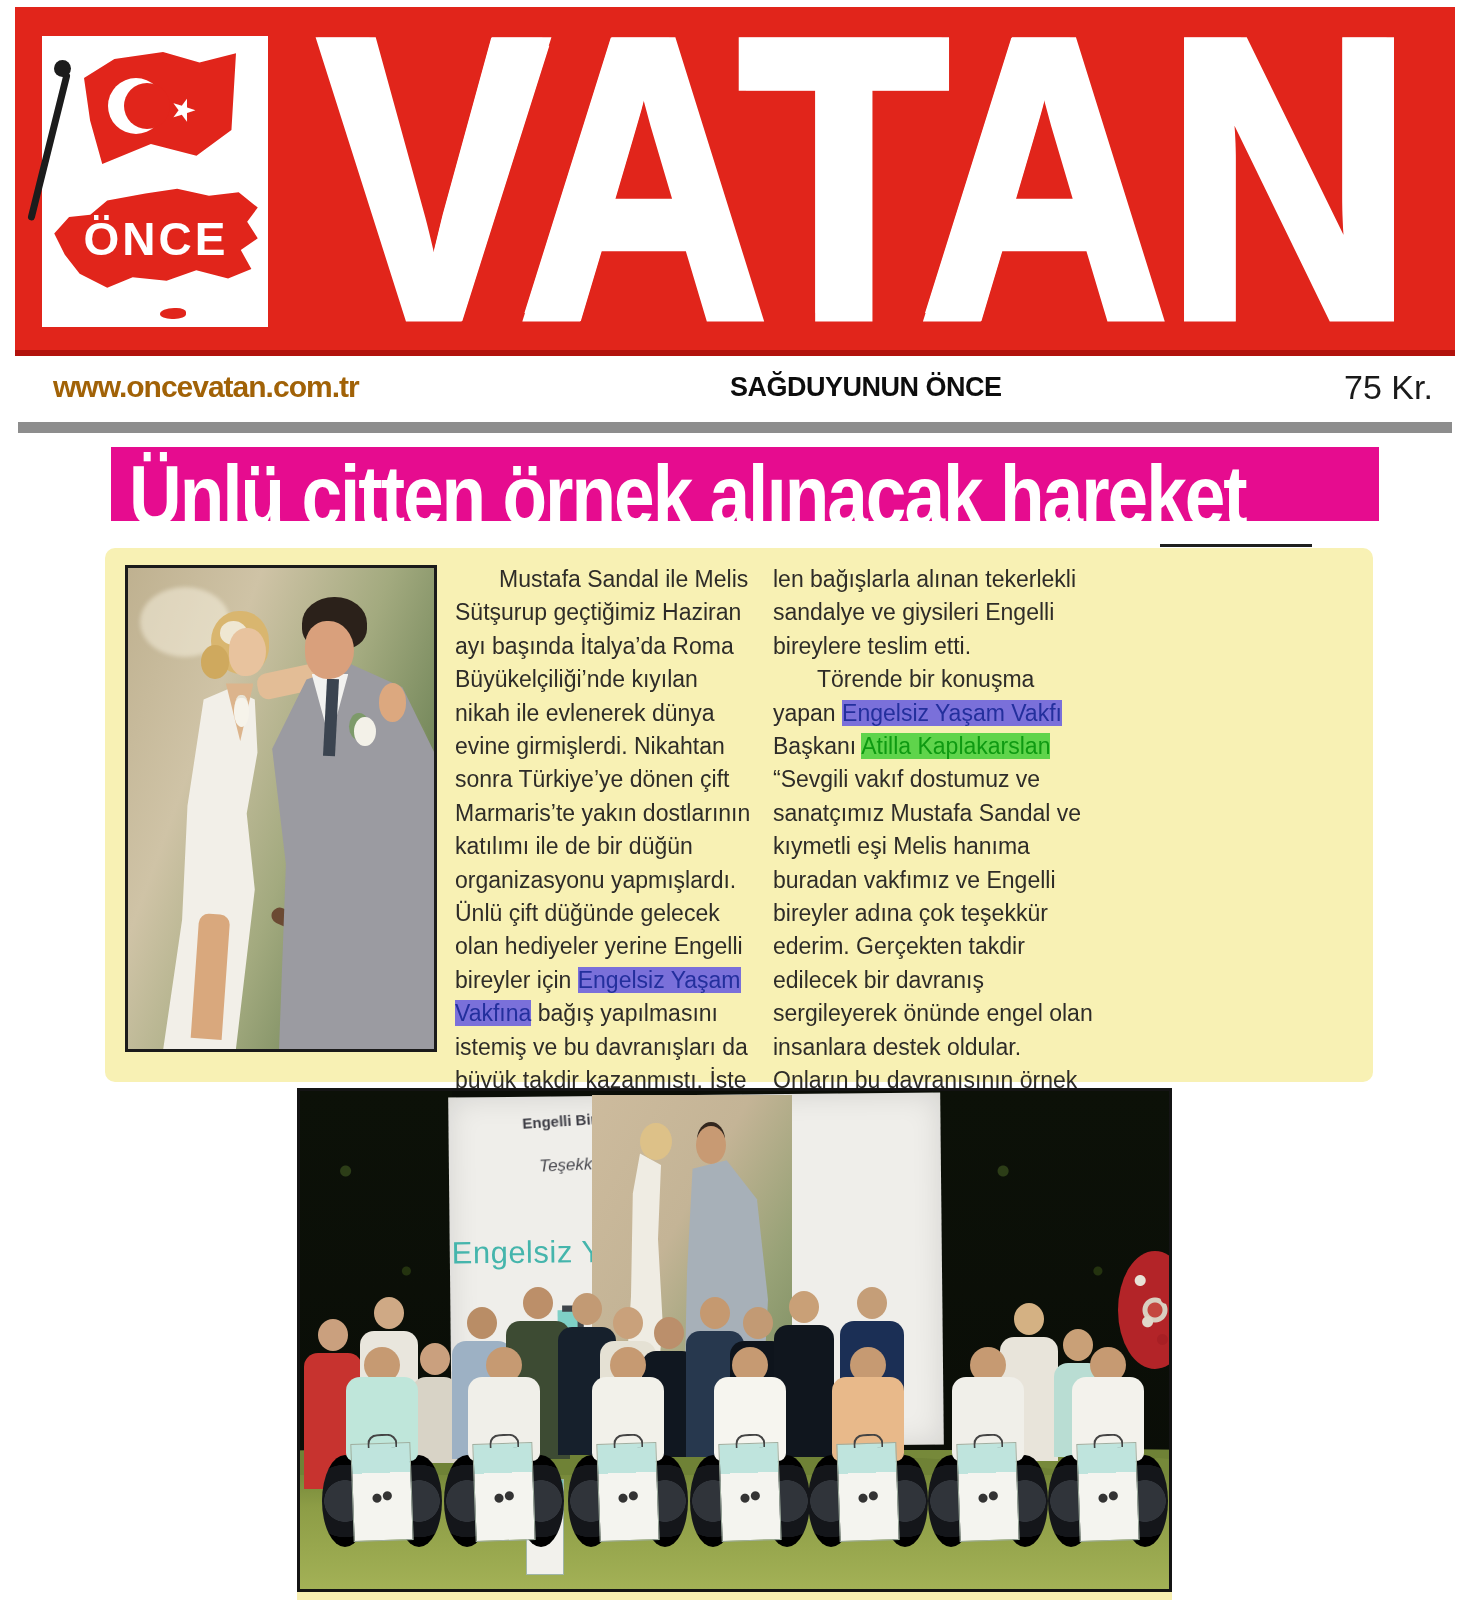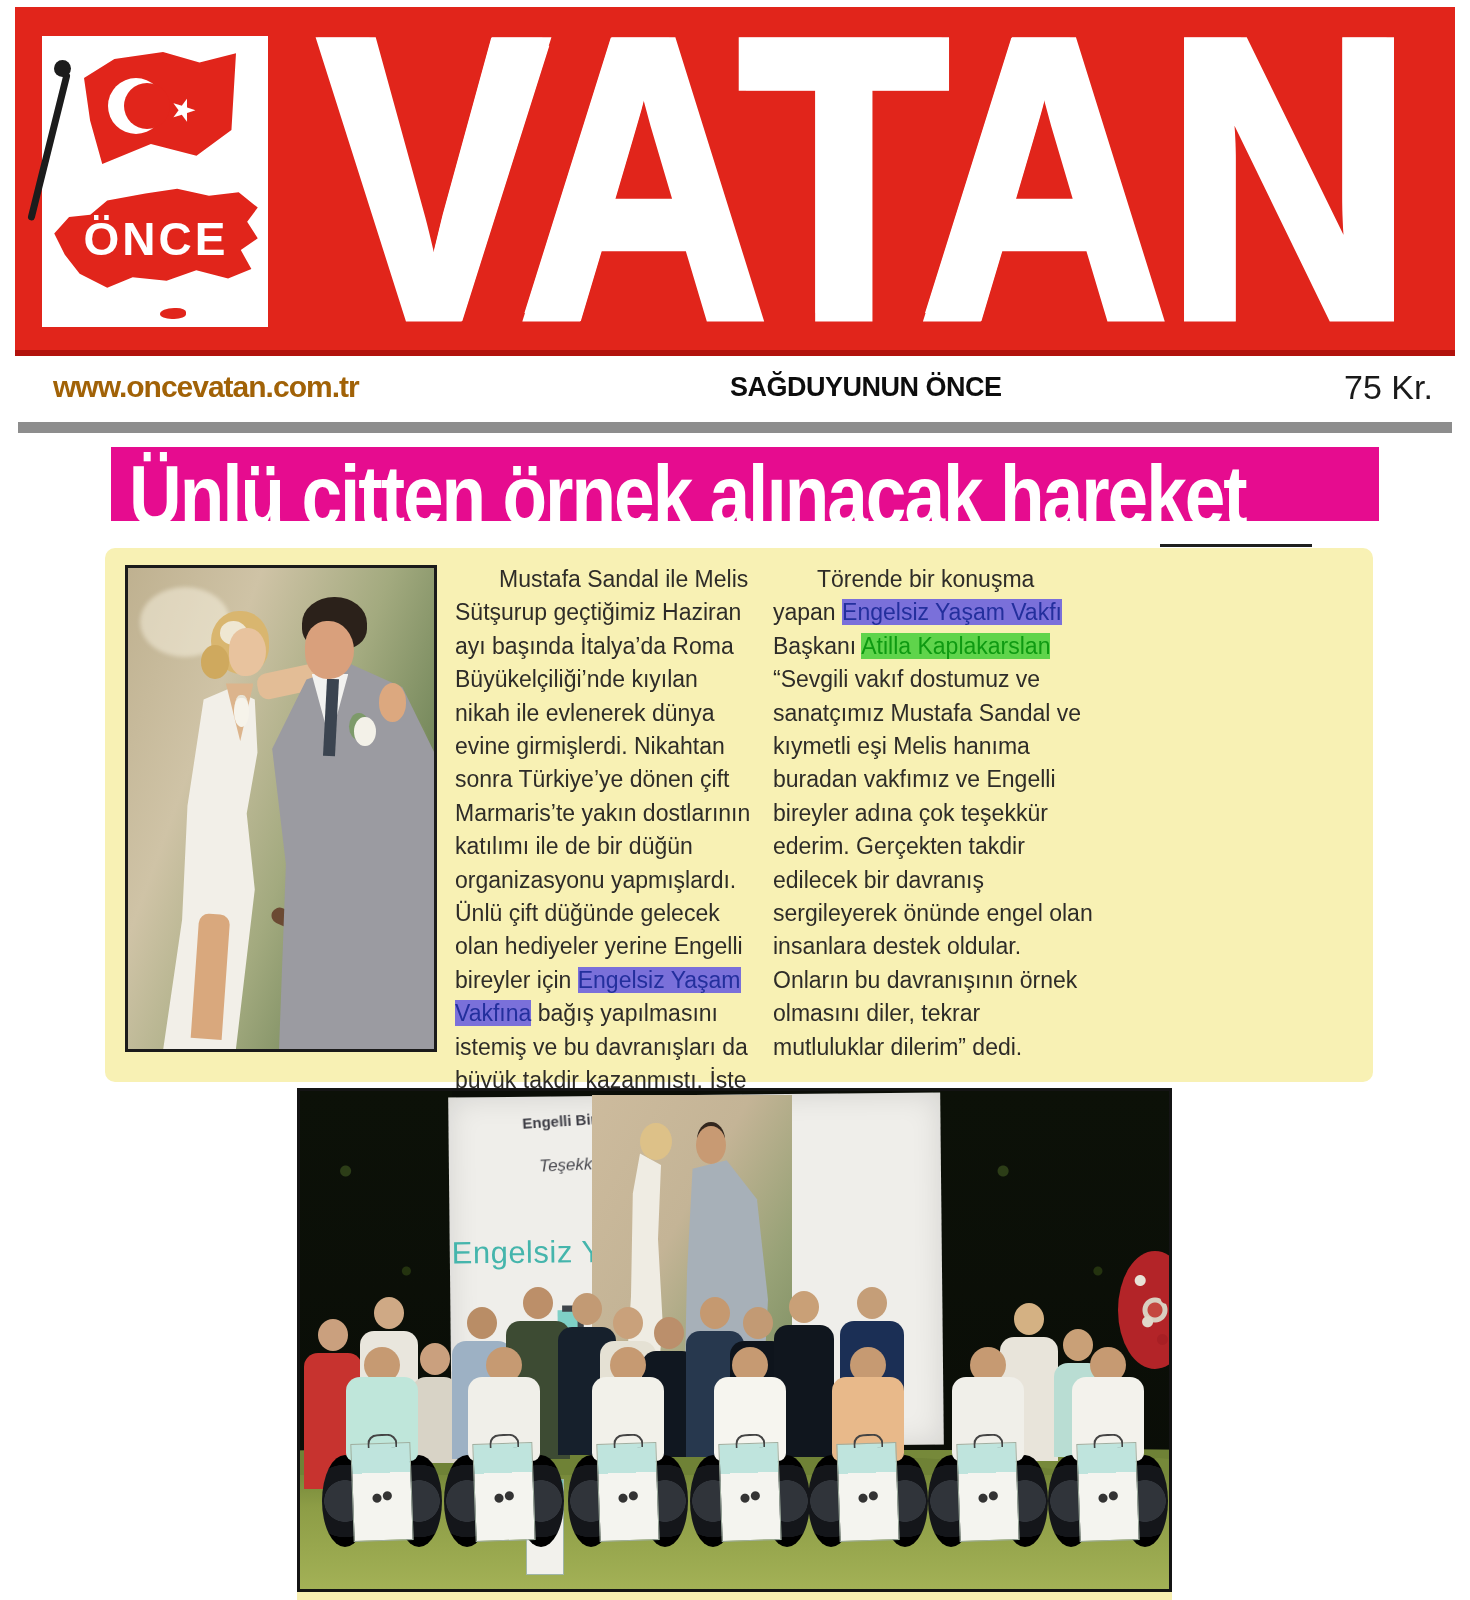--- a/index.html
+++ b/index.html
@@ -237,20 +237,21 @@
       <div class="bride-hair"></div>
       <div class="bride-bun"></div>
       <div class="bride-headpiece"></div>
       <div class="bride-face"></div>
     </div>
 
     <div class="article-col col-1">
         <p class="para indent"><span>Mustafa Sandal ile Melis Sütşurup geçtiğimiz Haziran ayı başında İtalya’da Roma Büyükelçiliği’nde kıyılan nikah ile evlenerek dünya evine girmişlerdi. Nikahtan sonra Türkiye’ye dönen çift Marmaris’te yakın dostlarının katılımı ile de bir düğün organizasyonu yapmışlardı. Ünlü çift düğünde gelecek olan hediyeler yerine Engelli bireyler için </span><span class="hl-purple">Engelsiz Yaşam Vakfına</span><span> bağış yapılmasını istemiş ve bu davranışları da büyük takdir kazanmıştı. İşte o bağışlar önceki gün yerini buldu ve </span><span class="hl-purple">Engelsiz Yaşam Vakfı</span><span> elde edi-</span></p>
       </div>
     <div class="article-col col-2">
+        <p class="para"><span>len bağışlarla alınan tekerlekli sandalye ve giysileri Engelli bireylere teslim etti.</span></p>
         <p class="para indent"><span>Törende bir konuşma yapan </span><span class="hl-purple">Engelsiz Yaşam Vakfı</span><span> Başkanı </span><span class="hl-green">Atilla Kaplakarslan</span><span> “Sevgili vakıf dostumuz ve sanatçımız Mustafa Sandal ve kıymetli eşi Melis hanıma buradan vakfımız ve Engelli bireyler adına çok teşekkür ederim. Gerçekten takdir edilecek bir davranış sergileyerek önünde engel olan insanlara destek oldular. Onların bu davranışının örnek olmasını diler, tekrar mutluluklar dilerim” dedi.</span></p>
       </div>
   </div>
 
   <div class="event-photo">
     <div class="trees trees-left"></div>
     <div class="trees trees-right"></div>
 
     <div class="screen">
       <div class="screen-line1">Engelli Bireyler adına</div>

